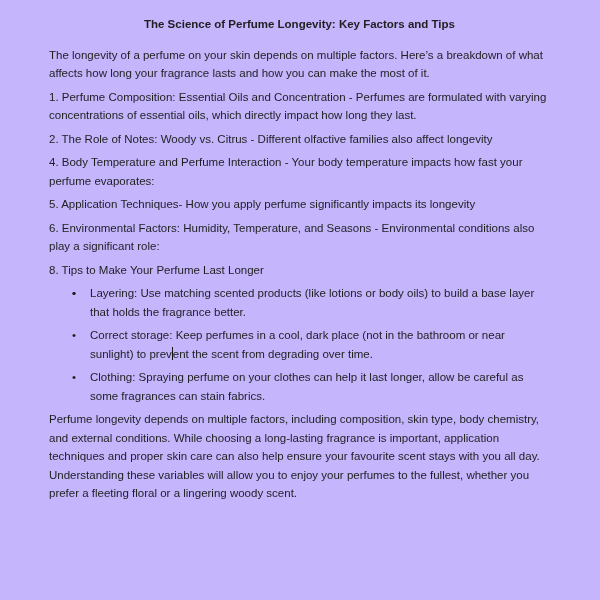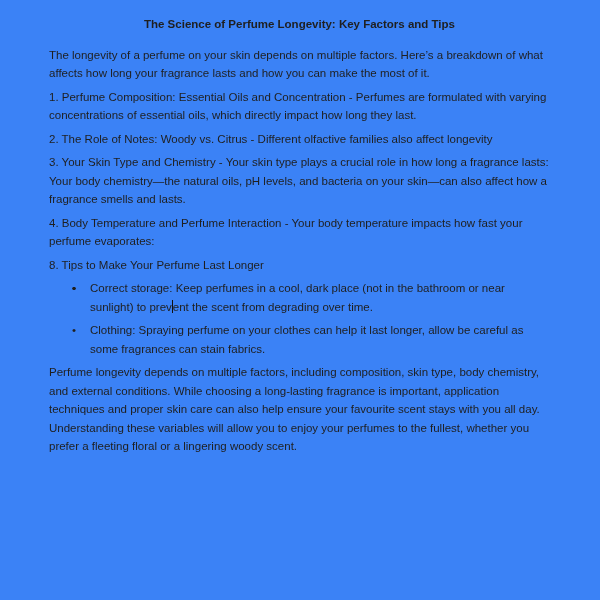--- a/index.html
+++ b/index.html
@@ -12,21 +12,21 @@
   }
   .page {
     box-sizing: border-box;
     width: 600px;
     height: 600px;
     padding: 15px 50px 10px 49px;
     font-family: "Liberation Sans", "DejaVu Sans", sans-serif;
     font-size: 11.5px;
     line-height: 18.5px;
     color: #1f1f1f;
-    background: #3b82f6;
+    background: #c4b5fd;
     cursor: text;
   }
   .title {
     font-size: 11.5px;
     line-height: 18.5px;
     font-weight: 700;
     text-align: center;
     margin: 0 0 12px 0;
   }
   p {
@@ -65,30 +65,31 @@
 <div class="page">
 
   <h1 class="title">The Science of Perfume Longevity: Key Factors and Tips</h1>
 
   <p class="bold">The longevity of a perfume on your skin depends on multiple factors. Here’s a breakdown of what affects how long your fragrance lasts and how you can make the most of it.</p>
 
   <p><span class="bold">1. Perfume Composition: Essential Oils and Concentration -</span><span> Perfumes are formulated with varying concentrations of essential oils, which directly impact how long they last.</span></p>
 
   <p><span class="bold">2. The Role of Notes: Woody vs. Citrus -</span><span> Different olfactive families also affect longevity</span></p>
 
-  <p><span class="bold">3. Your Skin Type and Chemistry</span><span> - Your skin type plays a crucial role in how long a fragrance lasts: Your body chemistry—the natural oils, pH levels, and bacteria on your skin—can also affect how a fragrance smells and lasts.</span></p>
 
   <p><span class="bold">4. Body Temperature and Perfume Interaction</span><span> - Your body temperature impacts how fast your perfume evaporates:</span></p>
 
+  <p><span class="bold">5. Application Techniques-</span><span> How you apply perfume significantly impacts its longevity</span></p>
 
+  <p><span class="bold">6. Environmental Factors: Humidity, Temperature, and Seasons -</span><span> Environmental conditions also play a significant role:</span></p>
 
   <p class="bold">8. Tips to Make Your Perfume Last Longer</p>
 
   <ul class="tips">
     <li><span class="dot">•</span></li>
-    <li><span class="dot">•</span></li>
+    <li><span class="dot">•</span><span>Layering: Use matching scented products (like lotions or body oils) to build a base layer that holds the fragrance better.</span></li>
     <li><span class="dot">•</span><span>Correct storage: Keep perfumes in a cool, dark place (not in the bathroom or near sunlight) to prev</span><span class="caret"></span><span>ent the scent from degrading over time.</span></li>
     <li><span class="dot">•</span><span>Clothing: Spraying perfume on your clothes can help it last longer, allow be careful as some fragrances can stain fabrics.</span></li>
   </ul>
 
   <p class="bold">Perfume longevity depends on multiple factors, including composition, skin type, body chemistry, and external conditions. While choosing a long-lasting fragrance is important, application techniques and proper skin care can also help ensure your favourite scent stays with you all day. Understanding these variables will allow you to enjoy your perfumes to the fullest, whether you prefer a fleeting floral or a lingering woody scent.</p>
 
 </div>
 
 </body></html>

